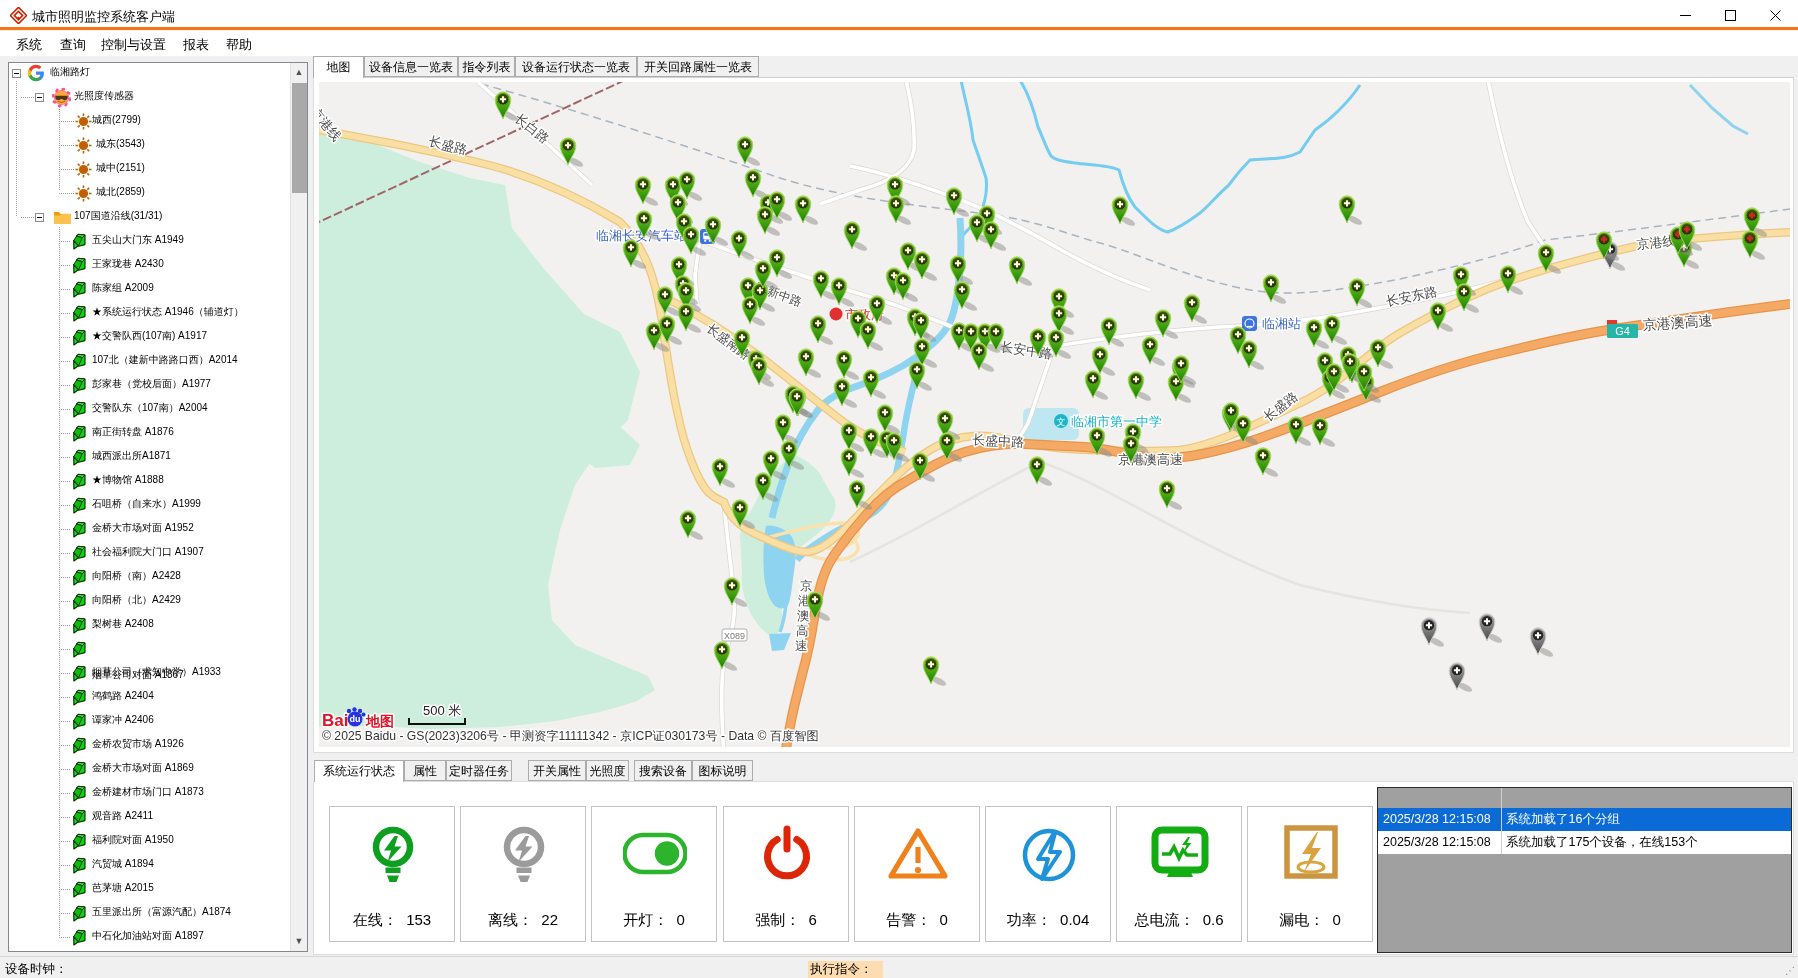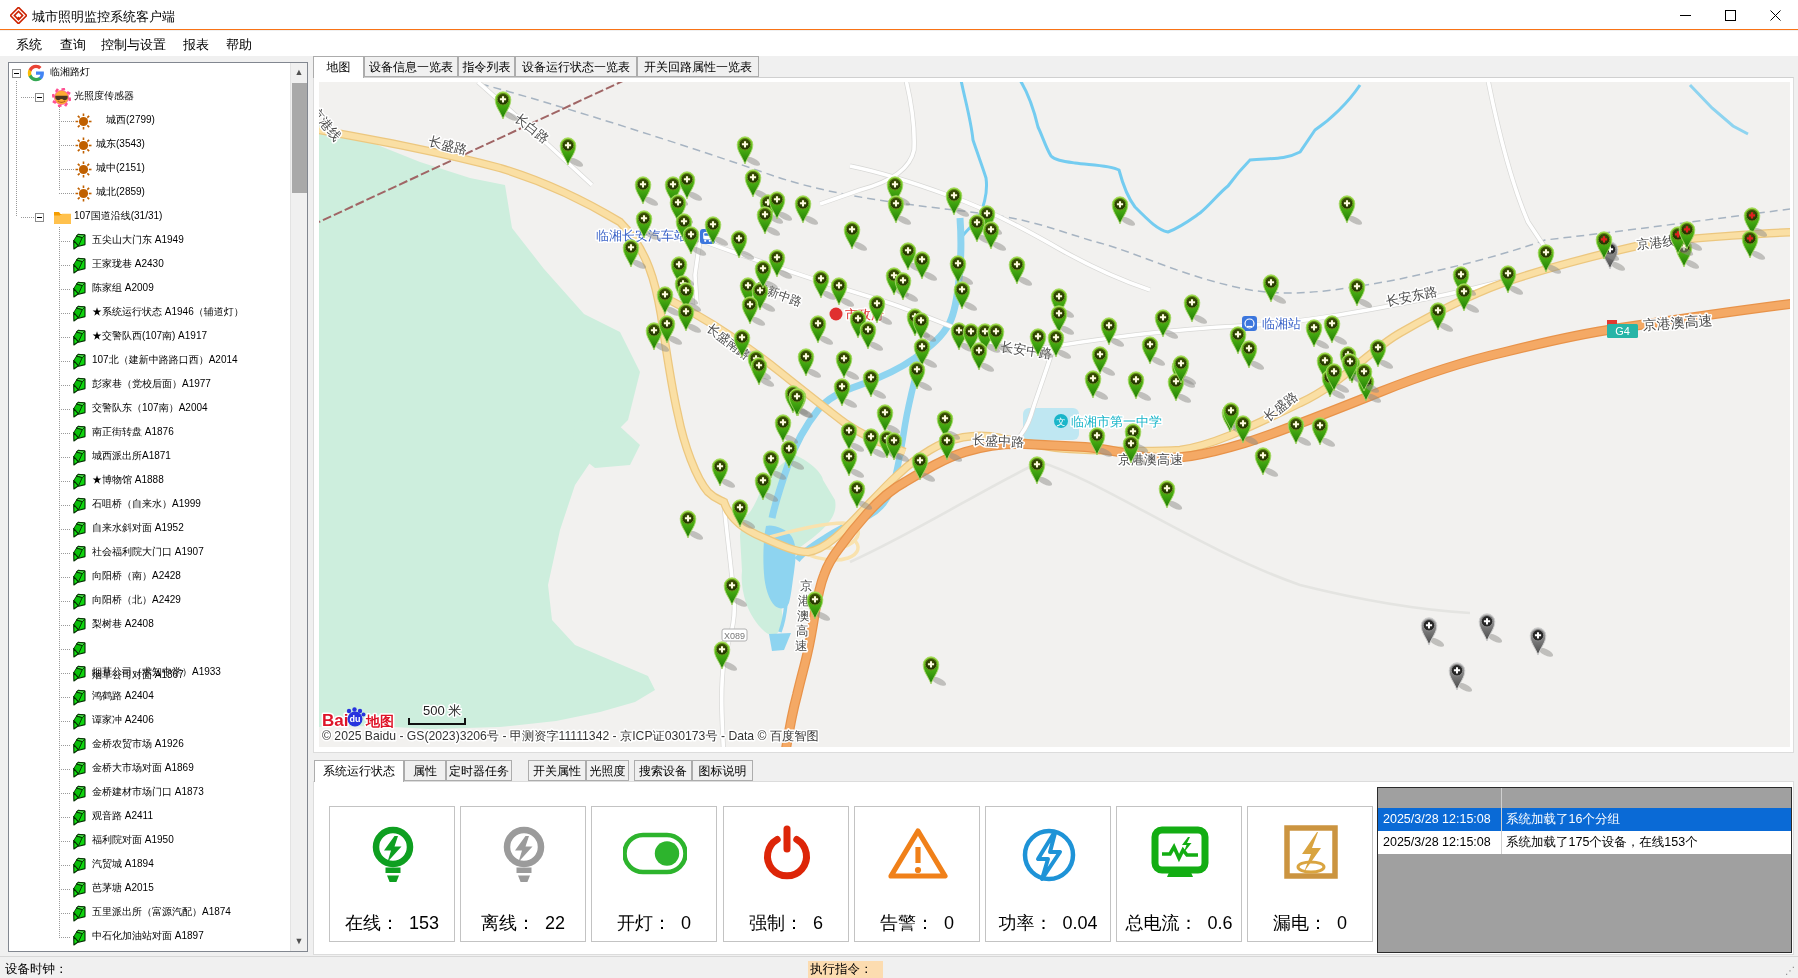--- a/index.html
+++ b/index.html
@@ -1,38 +1,38 @@
 <!DOCTYPE html>
 <html><head><meta charset="utf-8">
 <style>
 *{margin:0;padding:0;box-sizing:border-box}
 html,body{width:1798px;height:978px;overflow:hidden;background:#f0f0f0;
 font-family:"Liberation Sans",sans-serif;-webkit-font-smoothing:antialiased}
-#titlebar{position:absolute;left:0;top:0;width:1798px;height:30px;background:#ffffff;border-bottom:1px solid #f97316}
+#titlebar{position:absolute;left:0;top:0;width:1798px;height:30px;background:#ffffff;border-bottom:3px solid #f97316}
 #title{position:absolute;left:32px;top:8px;font-size:13px;color:#000}
 .wbtn{position:absolute;top:0;width:45px;height:30px}
 #menubar{position:absolute;left:0;top:31px;width:1798px;height:25px;background:#ffffff}
 .mi{position:absolute;top:5px;font-size:13px;color:#000}
 #treepanel{position:absolute;left:8px;top:62px;width:300px;height:890px;background:#fff;border:1px solid #828790;overflow:hidden}
 .tt{position:absolute;font-size:10px;color:#000000;white-space:nowrap}
 .ti{position:absolute}
 .mb{position:absolute;width:9px;height:9px;background:#fff;border:1px solid #8c8c8c}
 .mb::after{content:"";position:absolute;left:1px;top:3px;width:5px;height:1px;background:#000}
 .dot{position:absolute}
 .dot.v{width:1px;background-image:linear-gradient(#999 1px,transparent 1px);background-size:1px 2px}
 .dot.h{height:1px;background-image:linear-gradient(90deg,#999 1px,transparent 1px);background-size:2px 1px}
 #vscroll{position:absolute;right:0;top:0;width:17px;height:888px;background:#f0f0f0;border-left:1px solid #e3e3e3}
 #vthumb{position:absolute;left:1px;top:20px;width:15px;height:110px;background:#a9a9a9}
 .sarr{position:absolute;left:0;width:16px;height:19px;background:#f0f0f0;color:#505050;font-size:9px;text-align:center;line-height:19px}
 .tab{position:absolute;top:0;height:21px;border:1px solid #acacac;background:#f0f0f0;font-size:12px;color:#000;text-align:center;line-height:20px;white-space:nowrap}
 .tab.act{background:#fff;height:22px;border-bottom:none;z-index:3}
 #mappage{position:absolute;left:313px;top:77px;width:1481px;height:676px;background:#fff;border:1px solid #dcdcdc;border-top:1px solid #d0d0d0}
 #bpage{position:absolute;left:313px;top:781px;width:1481px;height:174px;background:#fff;border:1px solid #dcdcdc}
 .card{position:absolute;top:806px;width:126px;height:136px;background:#fff;border:1px solid #c3c3c3}
-.clabel{position:absolute;width:100%;text-align:center;top:104px;font-size:18px;color:#000;white-space:pre}
+.clabel{position:absolute;width:100%;text-align:center;top:104px;font-size:15px;color:#000;white-space:pre}
 .cicon{position:absolute;left:31px;top:13px}
 #etable{position:absolute;left:1377px;top:787px;width:415px;height:166px;background:#a0a0a0;border:1px solid #2b2b2b;font-size:12.5px}
 .erow{position:absolute;left:0;width:100%;height:23px;line-height:23px;white-space:nowrap;overflow:hidden}
 .ec1{position:absolute;left:5px}.ec2{position:absolute;left:128px}
 #statusbar{position:absolute;left:0;top:956px;width:1798px;height:22px;background:#f0f0f0;border-top:1px solid #d7d7d7;font-size:12.5px;color:#000}
 .halo{paint-order:stroke fill;stroke:#ffffff;stroke-width:3px;stroke-linejoin:round}
 </style></head><body>
 
 <div id="titlebar">
 <svg style="position:absolute;left:10px;top:7px" width="17" height="17" viewBox="0 0 17 17">
@@ -113,21 +113,21 @@
         <line x1="12.319896653502878" y1="12.316855977968977" x2="14.159106153337598" y2="14.154601448842929"></line>
         <line x1="8.504300164237959" y1="13.899998287831906" x2="8.506370613685865" y2="16.499997463454676"></line>
         <line x1="4.686187117971972" y1="12.322934906701533" x2="2.8499068414399584" y2="14.163607269187457"></line>
         <line x1="3.1000068486712866" y1="8.508600325749029" x2="0.500010146179684" y2="8.512741223331895"></line>
         <line x1="4.674029264361726" y1="4.689232632390226" x2="2.8318952064618177" y2="2.854418714652186"></line>
         <line x1="8.487099518193679" y1="3.100015409506323" x2="8.480888175101748" y2="0.5000228288982562"></line>
         <line x1="12.307719436645483" y1="4.670995861612029" x2="14.141065832067383" y2="2.8274012764622656"></line>
       </g>
       <circle cx="8.5" cy="8.5" r="4.6" fill="#c06000"></circle>
     </svg>
-<div class="tt" style="left:97px;top:50px">城西(2799)</div>
+<div class="tt" style="left:83px;top:50px">城西(2799)</div>
 <div class="dot h" style="left:50px;top:82px;width:16px"></div>
 <svg class="ti" style="left:66px;top:74px" width="17" height="17" viewBox="0 0 17 17">
       <g stroke="#c06000" stroke-width="1.6">
         <line x1="13.9" y1="8.5" x2="16.5" y2="8.5"></line>
         <line x1="12.319896653502878" y1="12.316855977968977" x2="14.159106153337598" y2="14.154601448842929"></line>
         <line x1="8.504300164237959" y1="13.899998287831906" x2="8.506370613685865" y2="16.499997463454676"></line>
         <line x1="4.686187117971972" y1="12.322934906701533" x2="2.8499068414399584" y2="14.163607269187457"></line>
         <line x1="3.1000068486712866" y1="8.508600325749029" x2="0.500010146179684" y2="8.512741223331895"></line>
         <line x1="4.674029264361726" y1="4.689232632390226" x2="2.8318952064618177" y2="2.854418714652186"></line>
         <line x1="8.487099518193679" y1="3.100015409506323" x2="8.480888175101748" y2="0.5000228288982562"></line>
@@ -233,21 +233,21 @@
 <div class="tt" style="left:83px;top:410px">★博物馆 A1888</div>
 <div class="dot h" style="left:50px;top:442px;width:12px"></div>
 <svg class="ti" style="left:60px;top:433px" width="19" height="19" viewBox="0 0 19 19">
       <use href="#flag"></use>
     </svg>
 <div class="tt" style="left:83px;top:434px">石咀桥（自来水）A1999</div>
 <div class="dot h" style="left:50px;top:466px;width:12px"></div>
 <svg class="ti" style="left:60px;top:457px" width="19" height="19" viewBox="0 0 19 19">
       <use href="#flag"></use>
     </svg>
-<div class="tt" style="left:83px;top:458px">自来水斜对面 A1952</div>
+<div class="tt" style="left:83px;top:458px">金桥大市场对面 A1952</div>
 <div class="dot h" style="left:50px;top:490px;width:12px"></div>
 <svg class="ti" style="left:60px;top:481px" width="19" height="19" viewBox="0 0 19 19">
       <use href="#flag"></use>
     </svg>
 <div class="tt" style="left:83px;top:482px">社会福利院大门口 A1907</div>
 <div class="dot h" style="left:50px;top:514px;width:12px"></div>
 <svg class="ti" style="left:60px;top:505px" width="19" height="19" viewBox="0 0 19 19">
       <use href="#flag"></use>
     </svg>
 <div class="tt" style="left:83px;top:506px">向阳桥（南）A2428</div>

